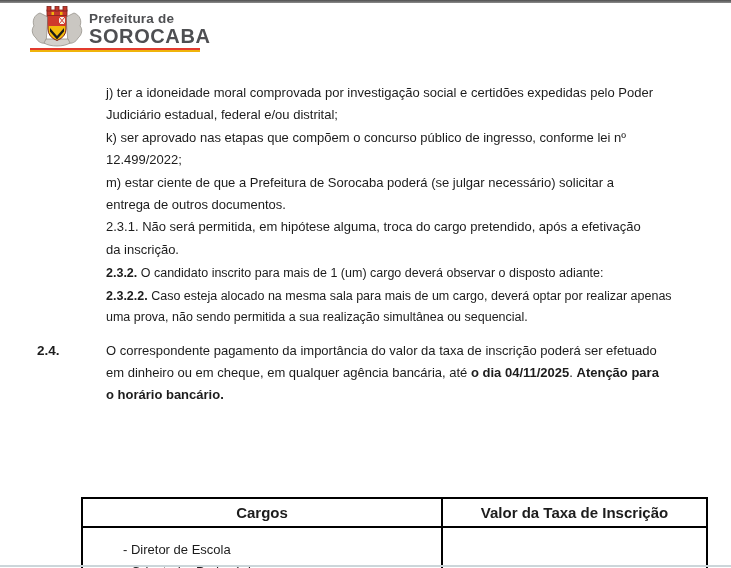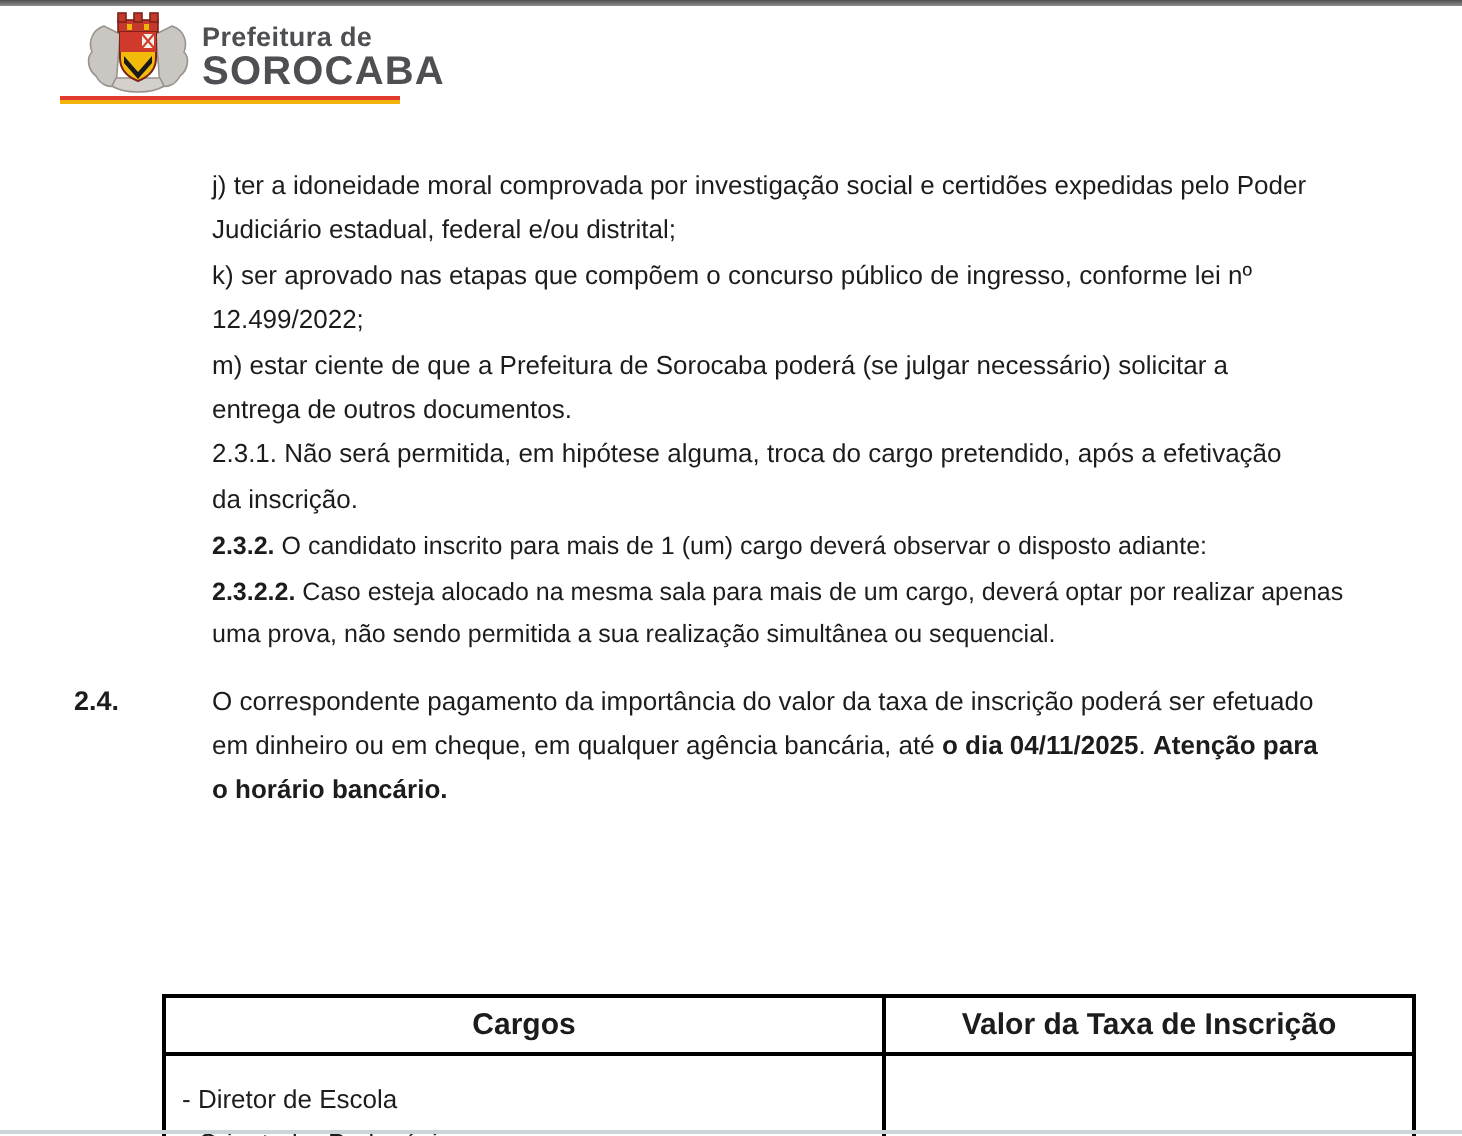--- a/index.html
+++ b/index.html
@@ -23,21 +23,21 @@
   .bottom-edge {
     position: absolute;
     top: 565px; left: 0;
     width: 731px; height: 2px;
     background: #ccd6da;
     z-index: 6;
   }
   
   .logo {
     position: absolute;
-    left: 42px; top: 5px;
+    left: 30px; top: 5px;
     display: flex;
     align-items: flex-start;
     gap: 5px;
   }
   .crest { width: 54px; height: 44px; }
   .logo-text { padding-top: 7px; color: #4e4f52; }
   .logo-line1 {
     font-size: 13.5px;
     font-weight: bold;
     line-height: 14px;
@@ -101,21 +101,21 @@
     vertical-align: middle;
     padding: 0;
   }
   .fees-table td {
     height: 75px;
     vertical-align: top;
     padding: 11px 4px 0 8px;
     font-size: 13px;
   }
   .col-cargos { width: 358px; }
-  .cell-line { line-height: 22px; }
+  .cell-line { line-height: 22px; margin-left: 32px; }
 </style>
 </head>
 <body>
 
 <div class="top-edge"></div>
 
 <div class="logo">
   <svg class="crest" viewBox="0 0 54 44">
 
     <path d="M10,8 C4,10 2,16 4,21 C1,24 2,30 6,33 C8,37 12,39 16,38 L18,12 Z" fill="#cac7c2" stroke="#97938c" stroke-width="0.8"></path>

